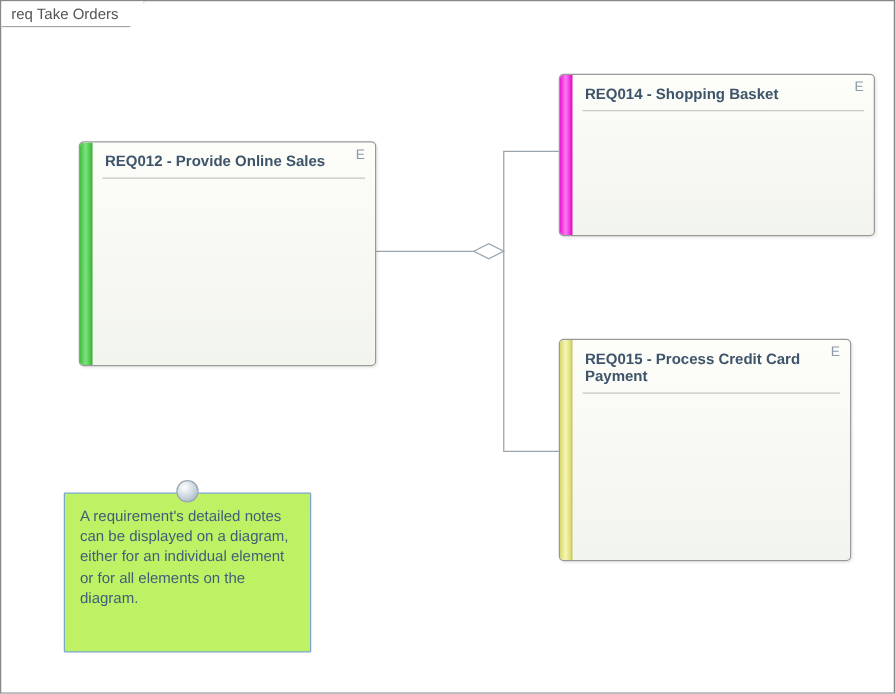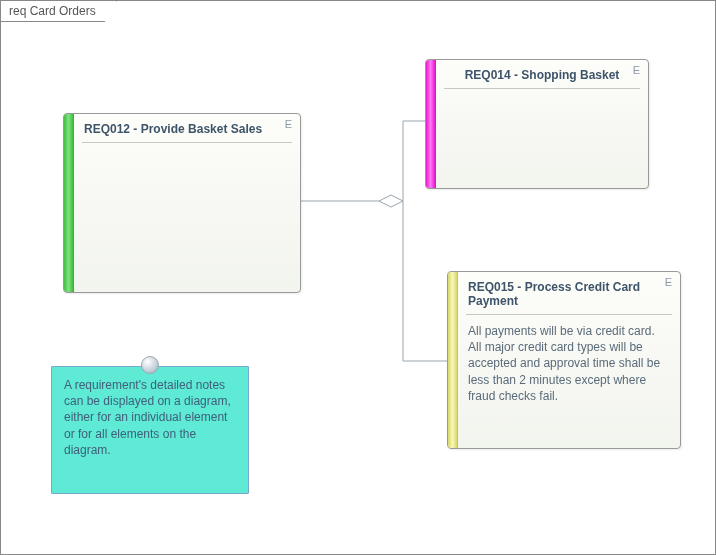--- a/index.html
+++ b/index.html
@@ -78,25 +78,26 @@
     margin: 0 8px;
   }
   .req-text {
     padding: 8px 10px 10px 10px;
     color: #5a6b7a;
     line-height: 1.35;
   }
   .note-box {
     position: absolute;
     border: 1px solid #7aa7cc;
-    background: #5eead4;
+    background: #bef264;
     padding: 10px 12px 12px 12px;
     color: #40607a;
     line-height: 1.35;
     border-radius: 1px;
+    margin-top: 28px;
   }
   .note-pin {
     position: absolute;
     top: -11px;
     left: 50%;
     transform: translateX(-50%);
     width: 18px;
     height: 18px;
     border-radius: 50%;
     background: radial-gradient(circle at 35% 30%, #fff, #c8d4dc 55%, #9aaab4);
@@ -108,61 +109,60 @@
     width: 716px; height: 555px;
     pointer-events: none;
   }
 </style>
 </head>
 <body>
 
 <div class="canvas">
 
   <div class="frame-tab">
-    <span>req Card Orders</span>
+    <span>req Take Orders</span>
   </div>
 
   <svg class="connectors">
     <path d="M 300 200 L 378 200" stroke="#9aa4ac" stroke-width="1" fill="none"></path>
     <path d="M 402 200 L 402 120 L 446 120" stroke="#9aa4ac" stroke-width="1" fill="none"></path>
     <path d="M 402 200 L 402 360 L 446 360" stroke="#9aa4ac" stroke-width="1" fill="none"></path>
     <polygon points="378,200 390,194 402,200 390,206" fill="#fff" stroke="#9aa4ac" stroke-width="1"></polygon>
   </svg>
 
   <div class="req-box" style="left:62px; top:112px; width:238px; height:180px;">
     <div class="req-stripe stripe-green"></div>
     <div class="req-body">
       <div class="req-head">
-        <span>REQ012 - Provide Basket Sales</span>
+        <span>REQ012 - Provide Online Sales</span>
         <span class="e-mark">E</span>
       </div>
       <div class="req-divider"></div>
     </div>
   </div>
 
-  <div class="req-box" style="left:424px; top:58px; width:224px; height:130px;text-align:center;">
+  <div class="req-box" style="left:446px; top:58px; width:253px; height:130px;">
     <div class="req-stripe stripe-magenta"></div>
     <div class="req-body">
       <div class="req-head">
         <span>REQ014 - Shopping Basket</span>
         <span class="e-mark">E</span>
       </div>
       <div class="req-divider"></div>
     </div>
   </div>
 
   <div class="req-box" style="left:446px; top:270px; width:234px; height:178px;">
     <div class="req-stripe stripe-yellow"></div>
     <div class="req-body">
       <div class="req-head">
         <span>REQ015 - Process Credit Card Payment</span>
         <span class="e-mark">E</span>
       </div>
       <div class="req-divider"></div>
-      <div class="req-text">All payments will be via credit card. All major credit card types will be accepted and approval time shall be less than 2 minutes except where fraud checks fail.</div>
     </div>
   </div>
 
   <div class="note-box" style="left:50px; top:365px; width:198px; height:128px;">
     <div class="note-pin"></div>
     <div>A requirement's detailed notes can be displayed on a diagram, either for an individual element or for all elements on the diagram.</div>
   </div>
 
 </div>
 

